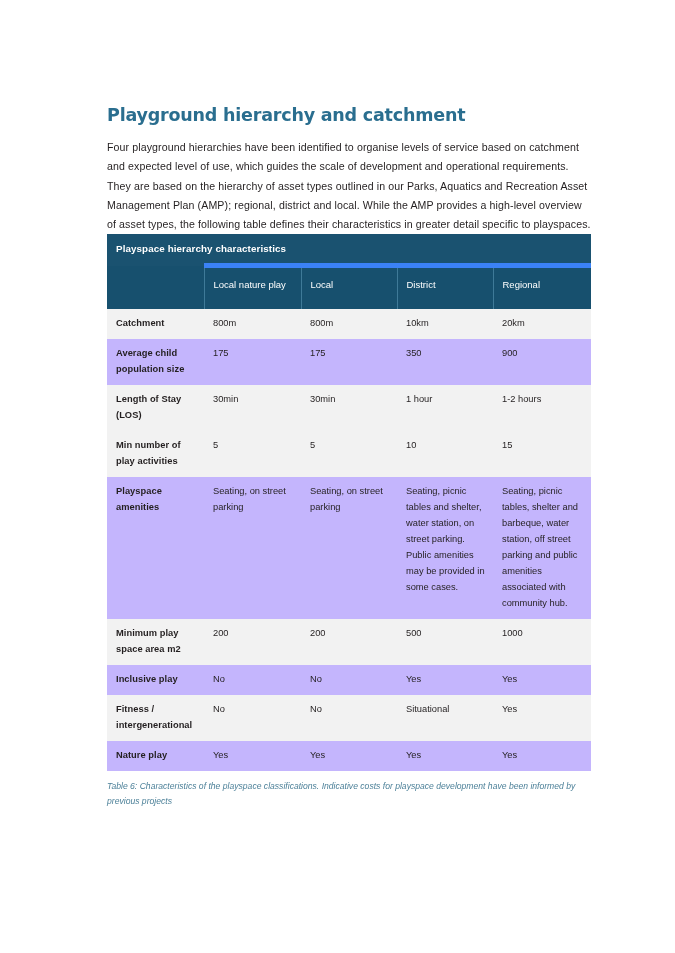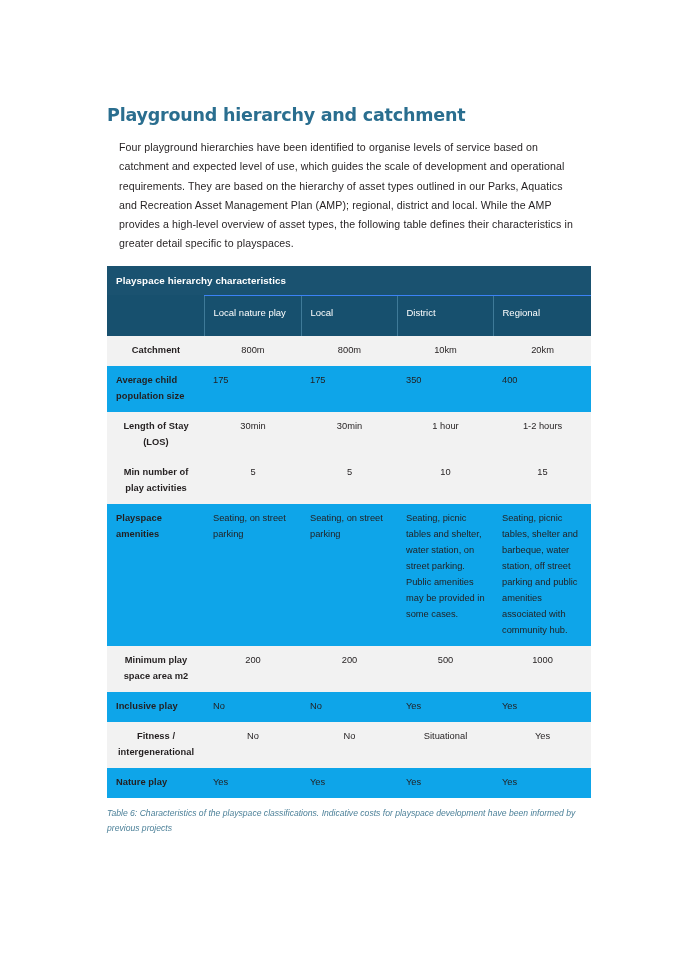--- a/index.html
+++ b/index.html
@@ -31,21 +31,21 @@
   h1.doc-heading {
     margin: 0 0 12px 0;
     font-family: "DejaVu Sans", sans-serif;
     font-size: 17.5px;
     font-weight: 700;
     letter-spacing: -0.2px;
     color: #2a6e8f;
     line-height: 1.2;
   }
   p.intro {
-    margin: 12px;
+    margin: 0;
     font-size: 10.6px;
     line-height: 1.82;
     color: #231f20;
     text-align: left;
     letter-spacing: 0.01em;
   }
 
   
   table.chars {
     border-collapse: collapse;
@@ -71,37 +71,37 @@
   }
   tr.head-row td {
     background: #17506e;
     color: #ffffff;
     font-size: 9.5px;
     font-weight: 400;
     vertical-align: top;
     padding: 9px 8px 16px 9px;
     line-height: 1.65;
     border: none;
-    border-top: 1px solid #3b82f6;
+    border-top: 5px solid #3b82f6;
   }
   tr.head-row td.hcell {
     border-left: 1px solid #3f7a98;
   }
   tr.head-row td.blank {
     border-top: none;
   }
 
   tbody.body-rows td {
     vertical-align: top;
     padding: 7px 8px 7px 9px;
     line-height: 1.72;
     border: none;
   }
-  tbody.body-rows tr.shade td { background: #f2f2f2; text-align: center; }
-  tbody.body-rows tr.plain td { background: #0ea5e9; }
+  tbody.body-rows tr.shade td { background: #f2f2f2; }
+  tbody.body-rows tr.plain td { background: #c4b5fd; }
   td.rowlabel {
     font-weight: 700;
     letter-spacing: 0.005em;
   }
   td.val { color: #231f20; }
 
   p.caption {
     margin: 8px 0 0 0;
     width: 470px;
     font-size: 8.6px;
@@ -148,21 +148,21 @@
           <td class="val">800m</td>
           <td class="val">10km</td>
           <td class="val">20km</td>
         </tr>
 
         <tr class="plain">
           <td class="rowlabel">Average child population size</td>
           <td class="val">175</td>
           <td class="val">175</td>
           <td class="val">350</td>
-          <td class="val">400</td>
+          <td class="val">900</td>
         </tr>
 
         <tr class="shade">
           <td class="rowlabel">Length of Stay (LOS)</td>
           <td class="val">30min</td>
           <td class="val">30min</td>
           <td class="val">1 hour</td>
           <td class="val">1-2 hours</td>
         </tr>
 

